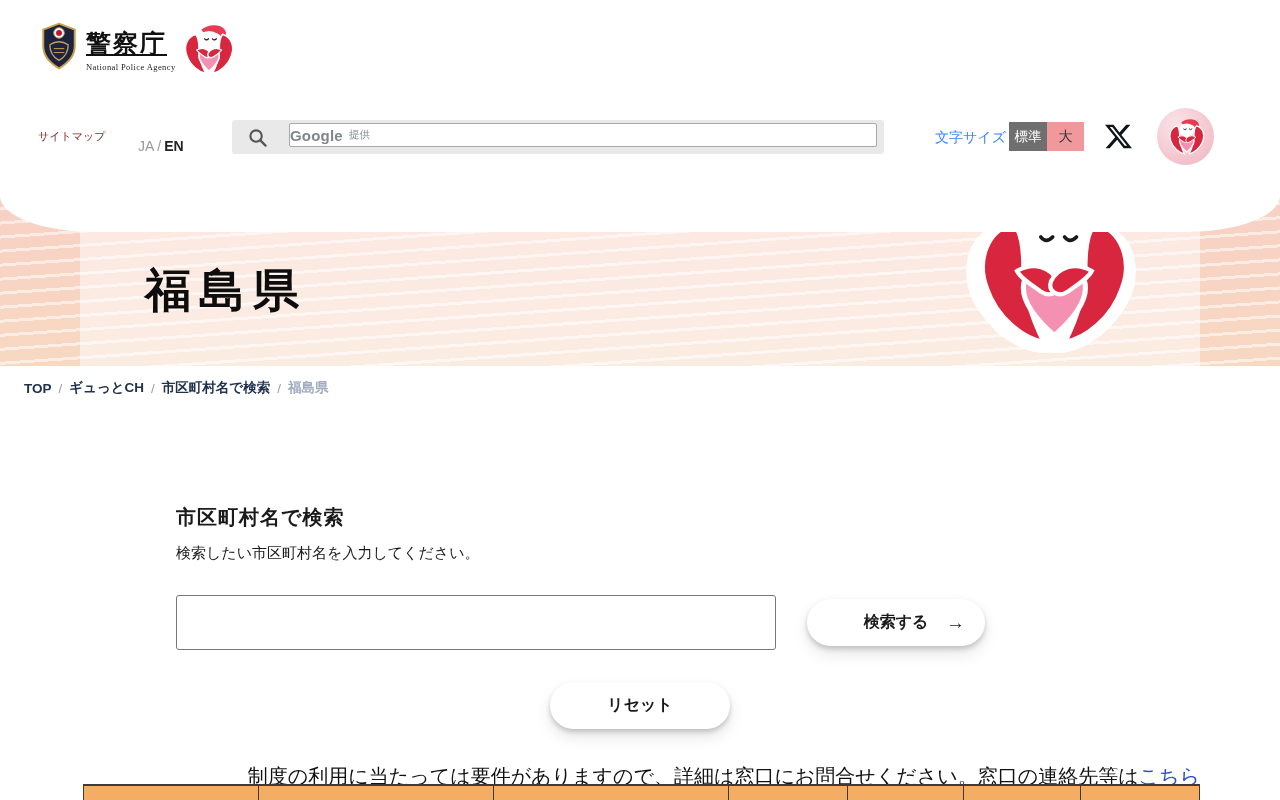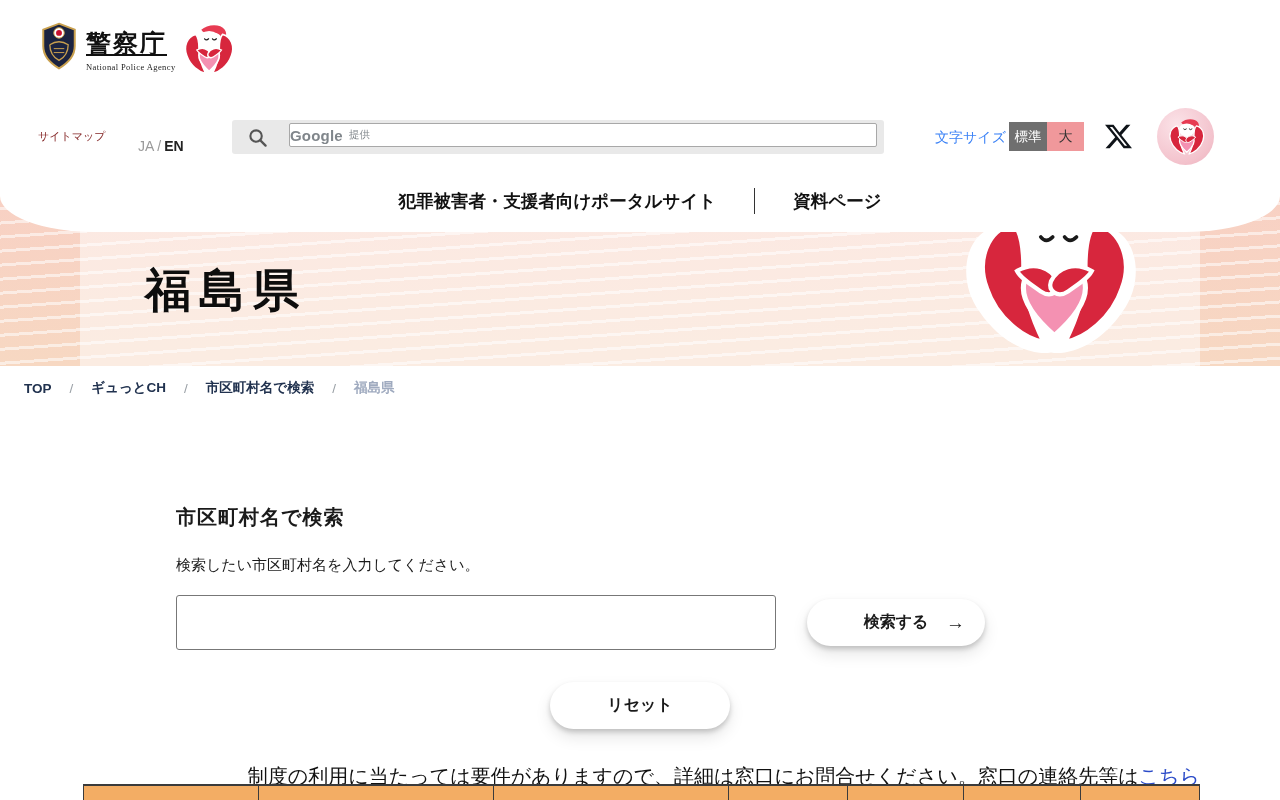--- a/index.html
+++ b/index.html
@@ -56,27 +56,27 @@
     background:radial-gradient(circle at 35% 30%,#FBE3E8 0%,#F3C2CC 70%,#ECAEBB 100%);
     display:flex;align-items:center;justify-content:center;}
   .mascot-btn svg{width:40px;height:40px;}
   
   .main-nav{position:absolute;left:0;top:188px;width:1280px;display:flex;align-items:center;justify-content:center;gap:38px;}
   .main-nav .link{font-size:17.5px;font-weight:600;color:#111;cursor:pointer;}
   .main-nav .vsep{width:1px;height:26px;background:#333;}
   
   .hero-title{position:absolute;left:145px;top:260px;z-index:3;font-size:46px;font-weight:700;color:#0d0d0d;letter-spacing:8px;}
   
-  .breadcrumb{position:absolute;left:24px;top:379px;display:flex;align-items:center;gap:18px;font-size:13.5px;font-weight:700;}
+  .breadcrumb{position:absolute;left:24px;top:379px;display:flex;align-items:center;gap:7px;font-size:13.5px;font-weight:700;}
   .breadcrumb .crumb{color:#21324F;cursor:pointer;}
   .breadcrumb .bsep{color:#9AA0A6;font-weight:400;}
   .breadcrumb .current{color:#9FAABF;cursor:default;}
   
   .sec-heading{position:absolute;left:176px;top:496px;font-size:20px;font-weight:600;color:#1a1a1a;letter-spacing:1px;margin-top:8px;}
-  .sec-desc{position:absolute;left:176px;top:556px;font-size:15px;color:#1a1a1a;}
+  .sec-desc{position:absolute;left:176px;top:544px;font-size:15px;color:#1a1a1a;}
   .muni-input{position:absolute;left:176px;top:595px;width:600px;height:55px;border:1px solid #777;border-radius:3px;
     font-size:18px;padding:0 14px;outline:none;background:#fff;}
   .pill{position:absolute;background:#fff;border:none;border-radius:25px;font-size:16px;font-weight:600;color:#1a1a1a;
     box-shadow:0 3px 5px rgba(0,0,0,.18),0 8px 16px rgba(0,0,0,.10);cursor:pointer;}
   .btn-search{left:807px;top:599px;width:178px;height:47px;}
   .btn-search .arrow{position:absolute;right:20px;top:50%;transform:translateY(-50%);font-size:19px;font-weight:700;}
   .btn-reset{left:550px;top:682px;width:180px;height:47px;}
   
   .note{position:absolute;right:80px;top:763px;font-size:20px;color:#111;}
   .note a{color:var(--link-blue);text-decoration:underline;cursor:pointer;}
@@ -174,25 +174,20 @@
         <path d="M44 30 q3 4 7 0" stroke="#1a1a1a" stroke-width="2.2" fill="none" stroke-linecap="round"></path>
         <path d="M58 30 q3 4 7 0" stroke="#1a1a1a" stroke-width="2.2" fill="none" stroke-linecap="round"></path>
         <path d="M28 22 C12 26 6 44 12 60 C18 78 34 90 46 92 C38 76 34 62 34 48 C34 36 32 26 28 22 Z" fill="#D7263D" stroke="#fff" stroke-width="3"></path>
         <path d="M76 22 C92 26 98 44 92 60 C86 78 70 90 58 92 C66 76 70 62 70 48 C70 36 72 26 76 22 Z" fill="#D7263D" stroke="#fff" stroke-width="3"></path>
         <path d="M52 88 C36 74 30 62 36 52 C42 44 52 46 52 54 C52 46 62 44 68 52 C74 62 68 74 52 88 Z" fill="#F491B2" stroke="#fff" stroke-width="3"></path>
         <path d="M30 50 C40 44 50 48 54 56 C56 62 50 66 44 62 C38 58 32 54 30 50 Z" fill="#D7263D" stroke="#fff" stroke-width="2.5"></path>
         <path d="M74 50 C64 44 54 48 50 56 C48 62 54 66 60 62 C66 58 72 54 74 50 Z" fill="#D7263D" stroke="#fff" stroke-width="2.5"></path>
       </svg>
     </div>
 
-    <nav class="main-nav">
-      <a class="link">犯罪被害者・支援者向けポータルサイト</a>
-      <span class="vsep"></span>
-      <a class="link">資料ページ</a>
-    </nav>
   </header>
 
   <nav class="breadcrumb">
     <a class="crumb">TOP</a>
     <span class="bsep">/</span>
     <a class="crumb">ギュっとCH</a>
     <span class="bsep">/</span>
     <a class="crumb">市区町村名で検索</a>
     <span class="bsep">/</span>
     <span class="current">福島県</span>

